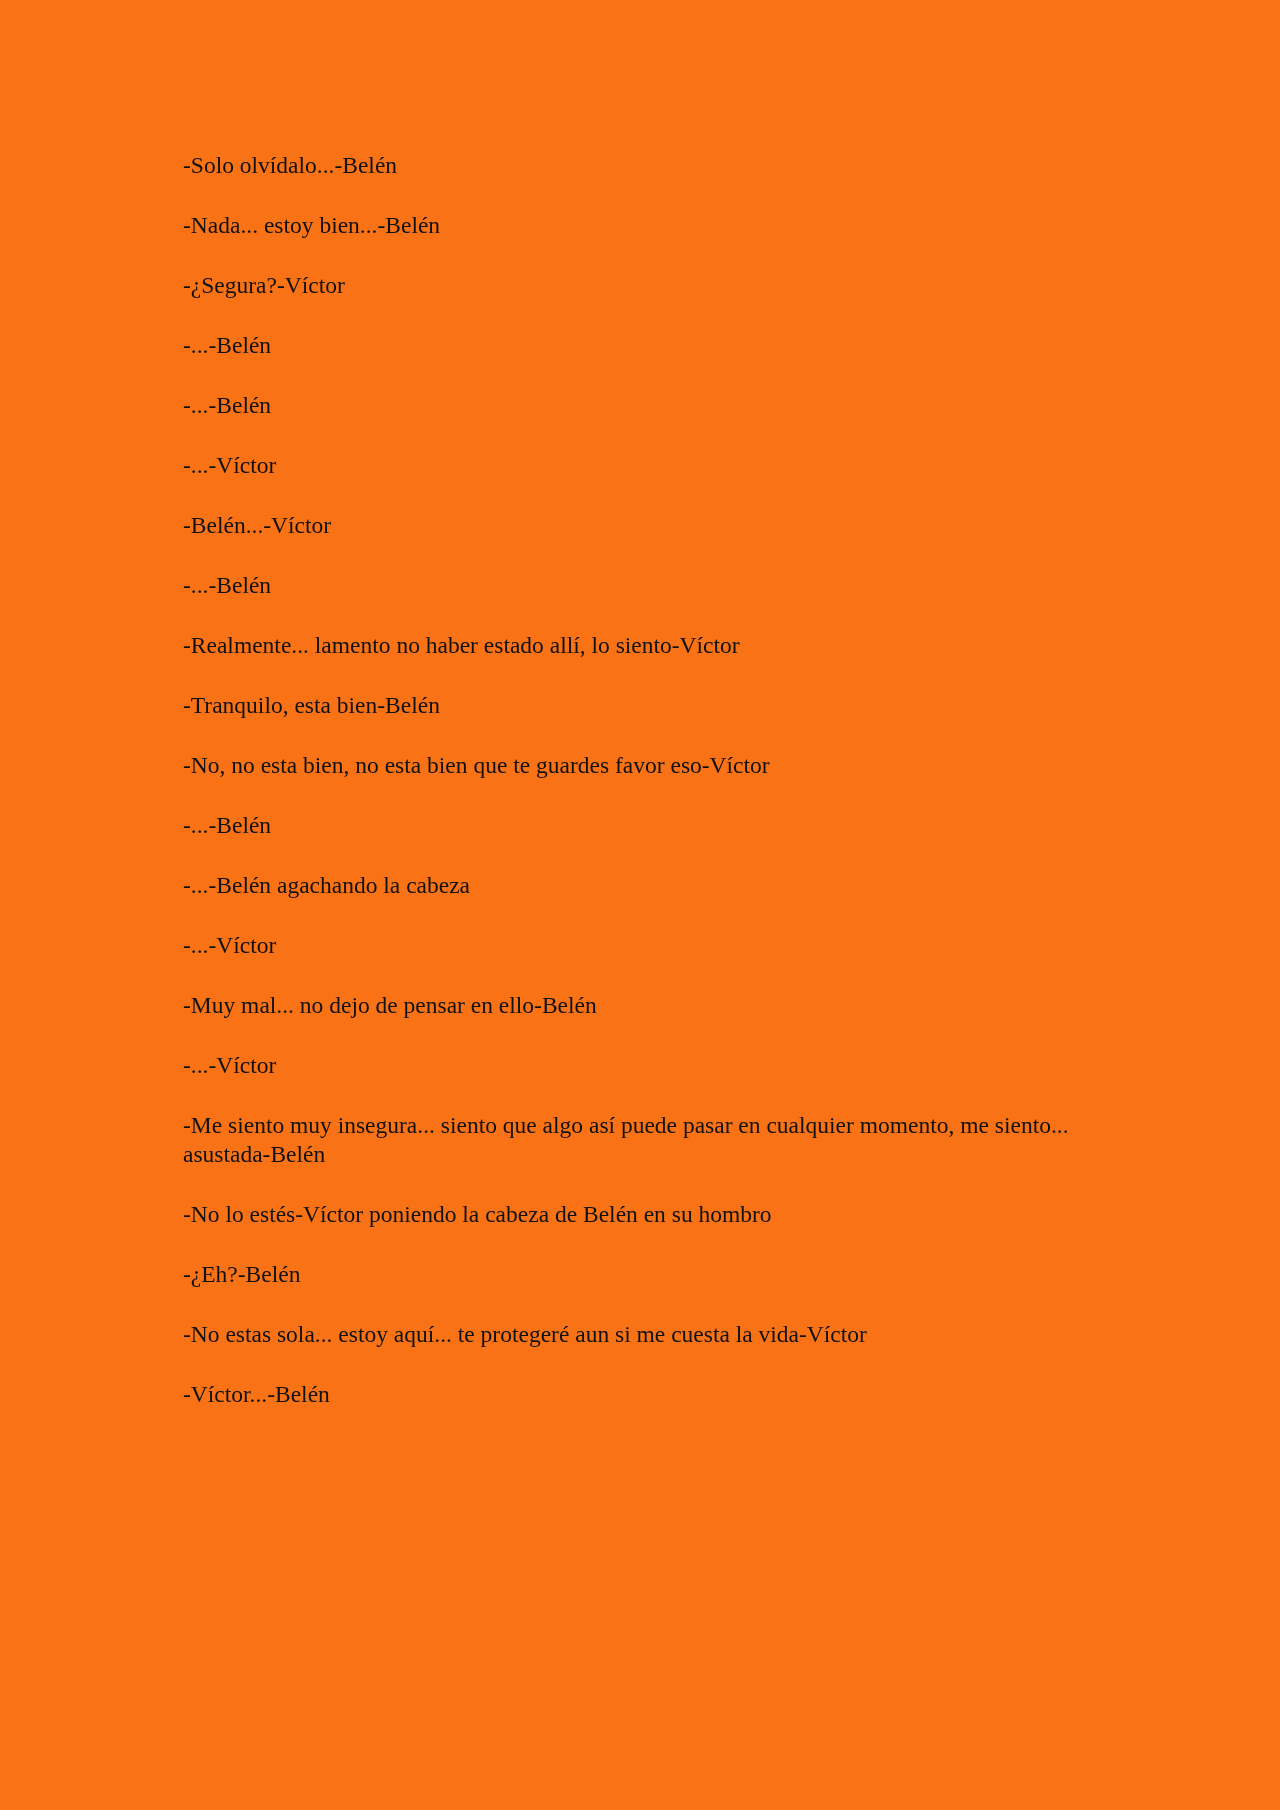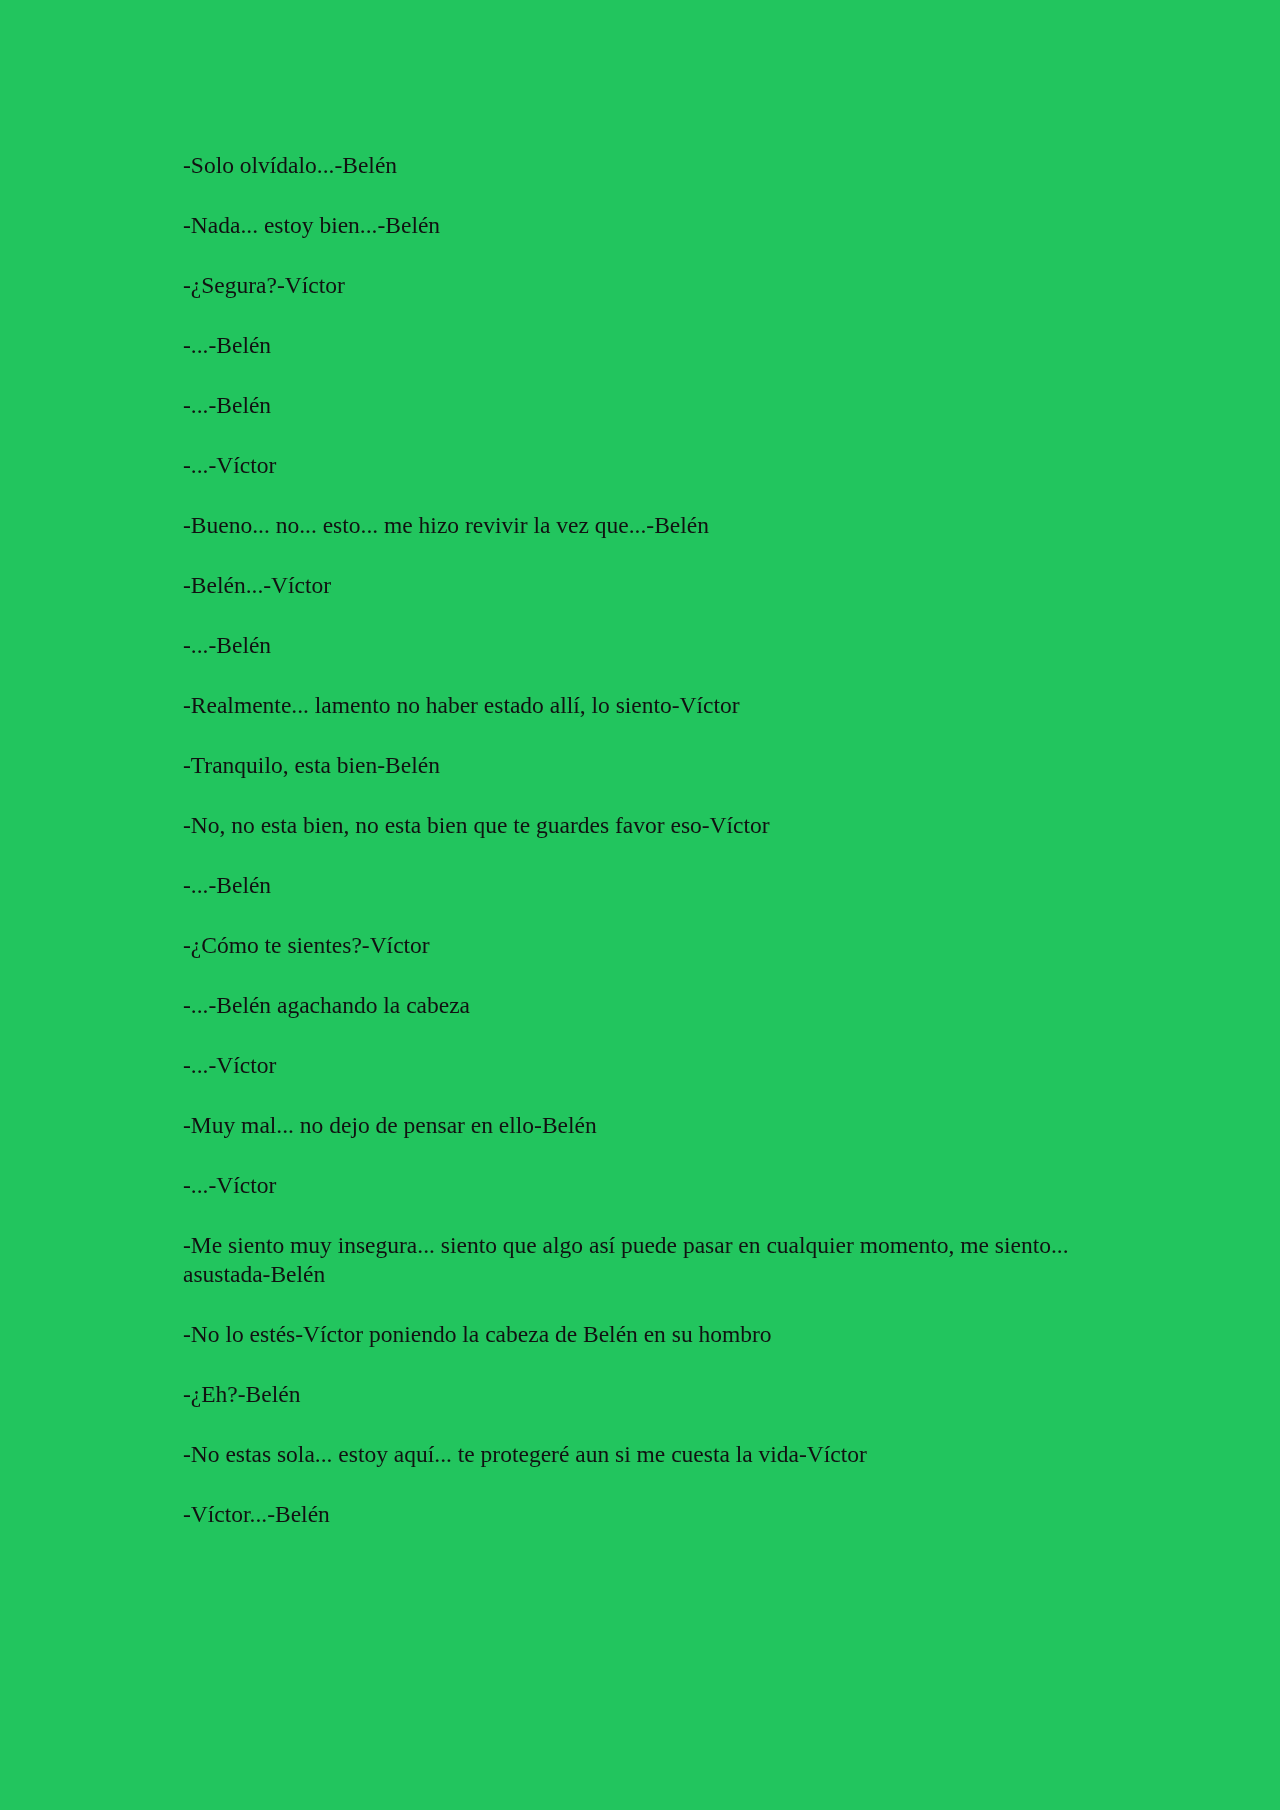--- a/index.html
+++ b/index.html
@@ -14,21 +14,21 @@
       overflow: hidden;
       font-family: "Liberation Serif", "DejaVu Serif", serif;
       color: #111111;
     }
     .page {
       position: absolute;
       left: 0;
       top: 0;
       width: 1280px;
       height: 1810px;
-      background: #22c55e;
+      background: #f97316;
     }
     .content {
       position: absolute;
       left: 183px;
       top: 151px;
       width: 900px;
     }
     .line {
       font-size: 23.5px;
       line-height: 29px;
@@ -40,28 +40,26 @@
 <body>
 
 <div class="page">
   <div class="content">
     <p class="line">-Solo olvídalo...-Belén</p>
     <p class="line">-Nada... estoy bien...-Belén</p>
     <p class="line">-¿Segura?-Víctor</p>
     <p class="line">-...-Belén</p>
     <p class="line">-...-Belén</p>
     <p class="line">-...-Víctor</p>
-    <p class="line">-Bueno... no... esto... me hizo revivir la vez que...-Belén</p>
     <p class="line">-Belén...-Víctor</p>
     <p class="line">-...-Belén</p>
     <p class="line">-Realmente... lamento no haber estado allí, lo siento-Víctor</p>
     <p class="line">-Tranquilo, esta bien-Belén</p>
     <p class="line">-No, no esta bien, no esta bien que te guardes favor eso-Víctor</p>
     <p class="line">-...-Belén</p>
-    <p class="line">-¿Cómo te sientes?-Víctor</p>
     <p class="line">-...-Belén agachando la cabeza</p>
     <p class="line">-...-Víctor</p>
     <p class="line">-Muy mal... no dejo de pensar en ello-Belén</p>
     <p class="line">-...-Víctor</p>
     <p class="line">-Me siento muy insegura... siento que algo así puede pasar en cualquier momento, me siento... asustada-Belén</p>
     <p class="line">-No lo estés-Víctor poniendo la cabeza de Belén en su hombro</p>
     <p class="line">-¿Eh?-Belén</p>
     <p class="line">-No estas sola... estoy aquí... te protegeré aun si me cuesta la vida-Víctor</p>
     <p class="line">-Víctor...-Belén</p>
   </div>

